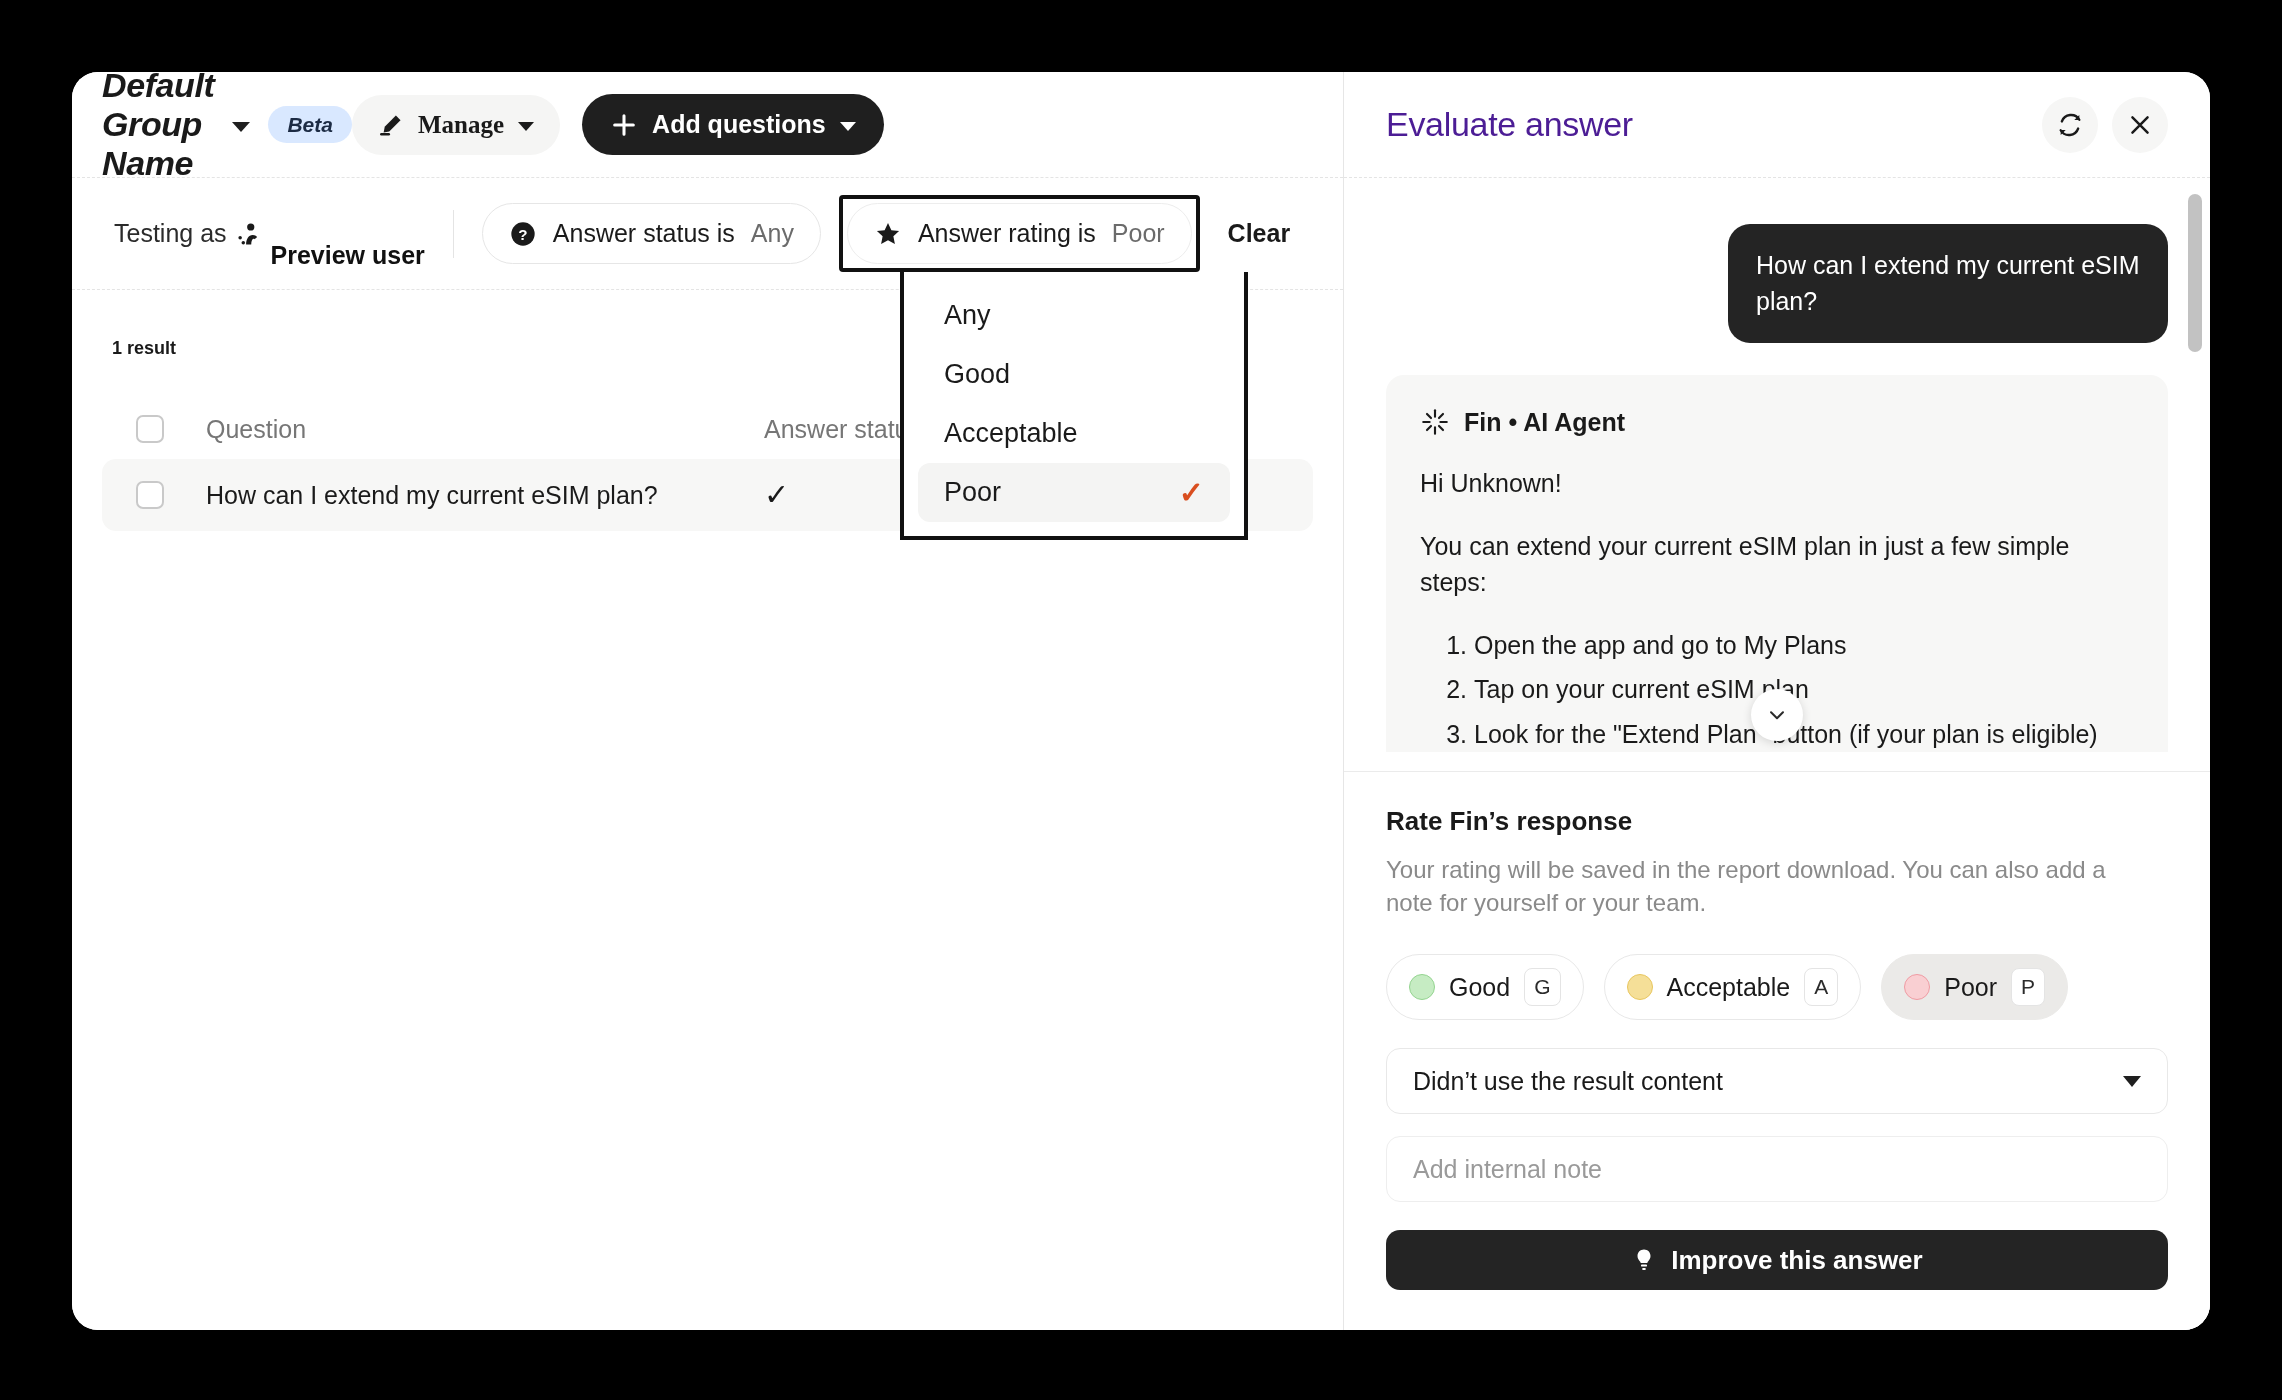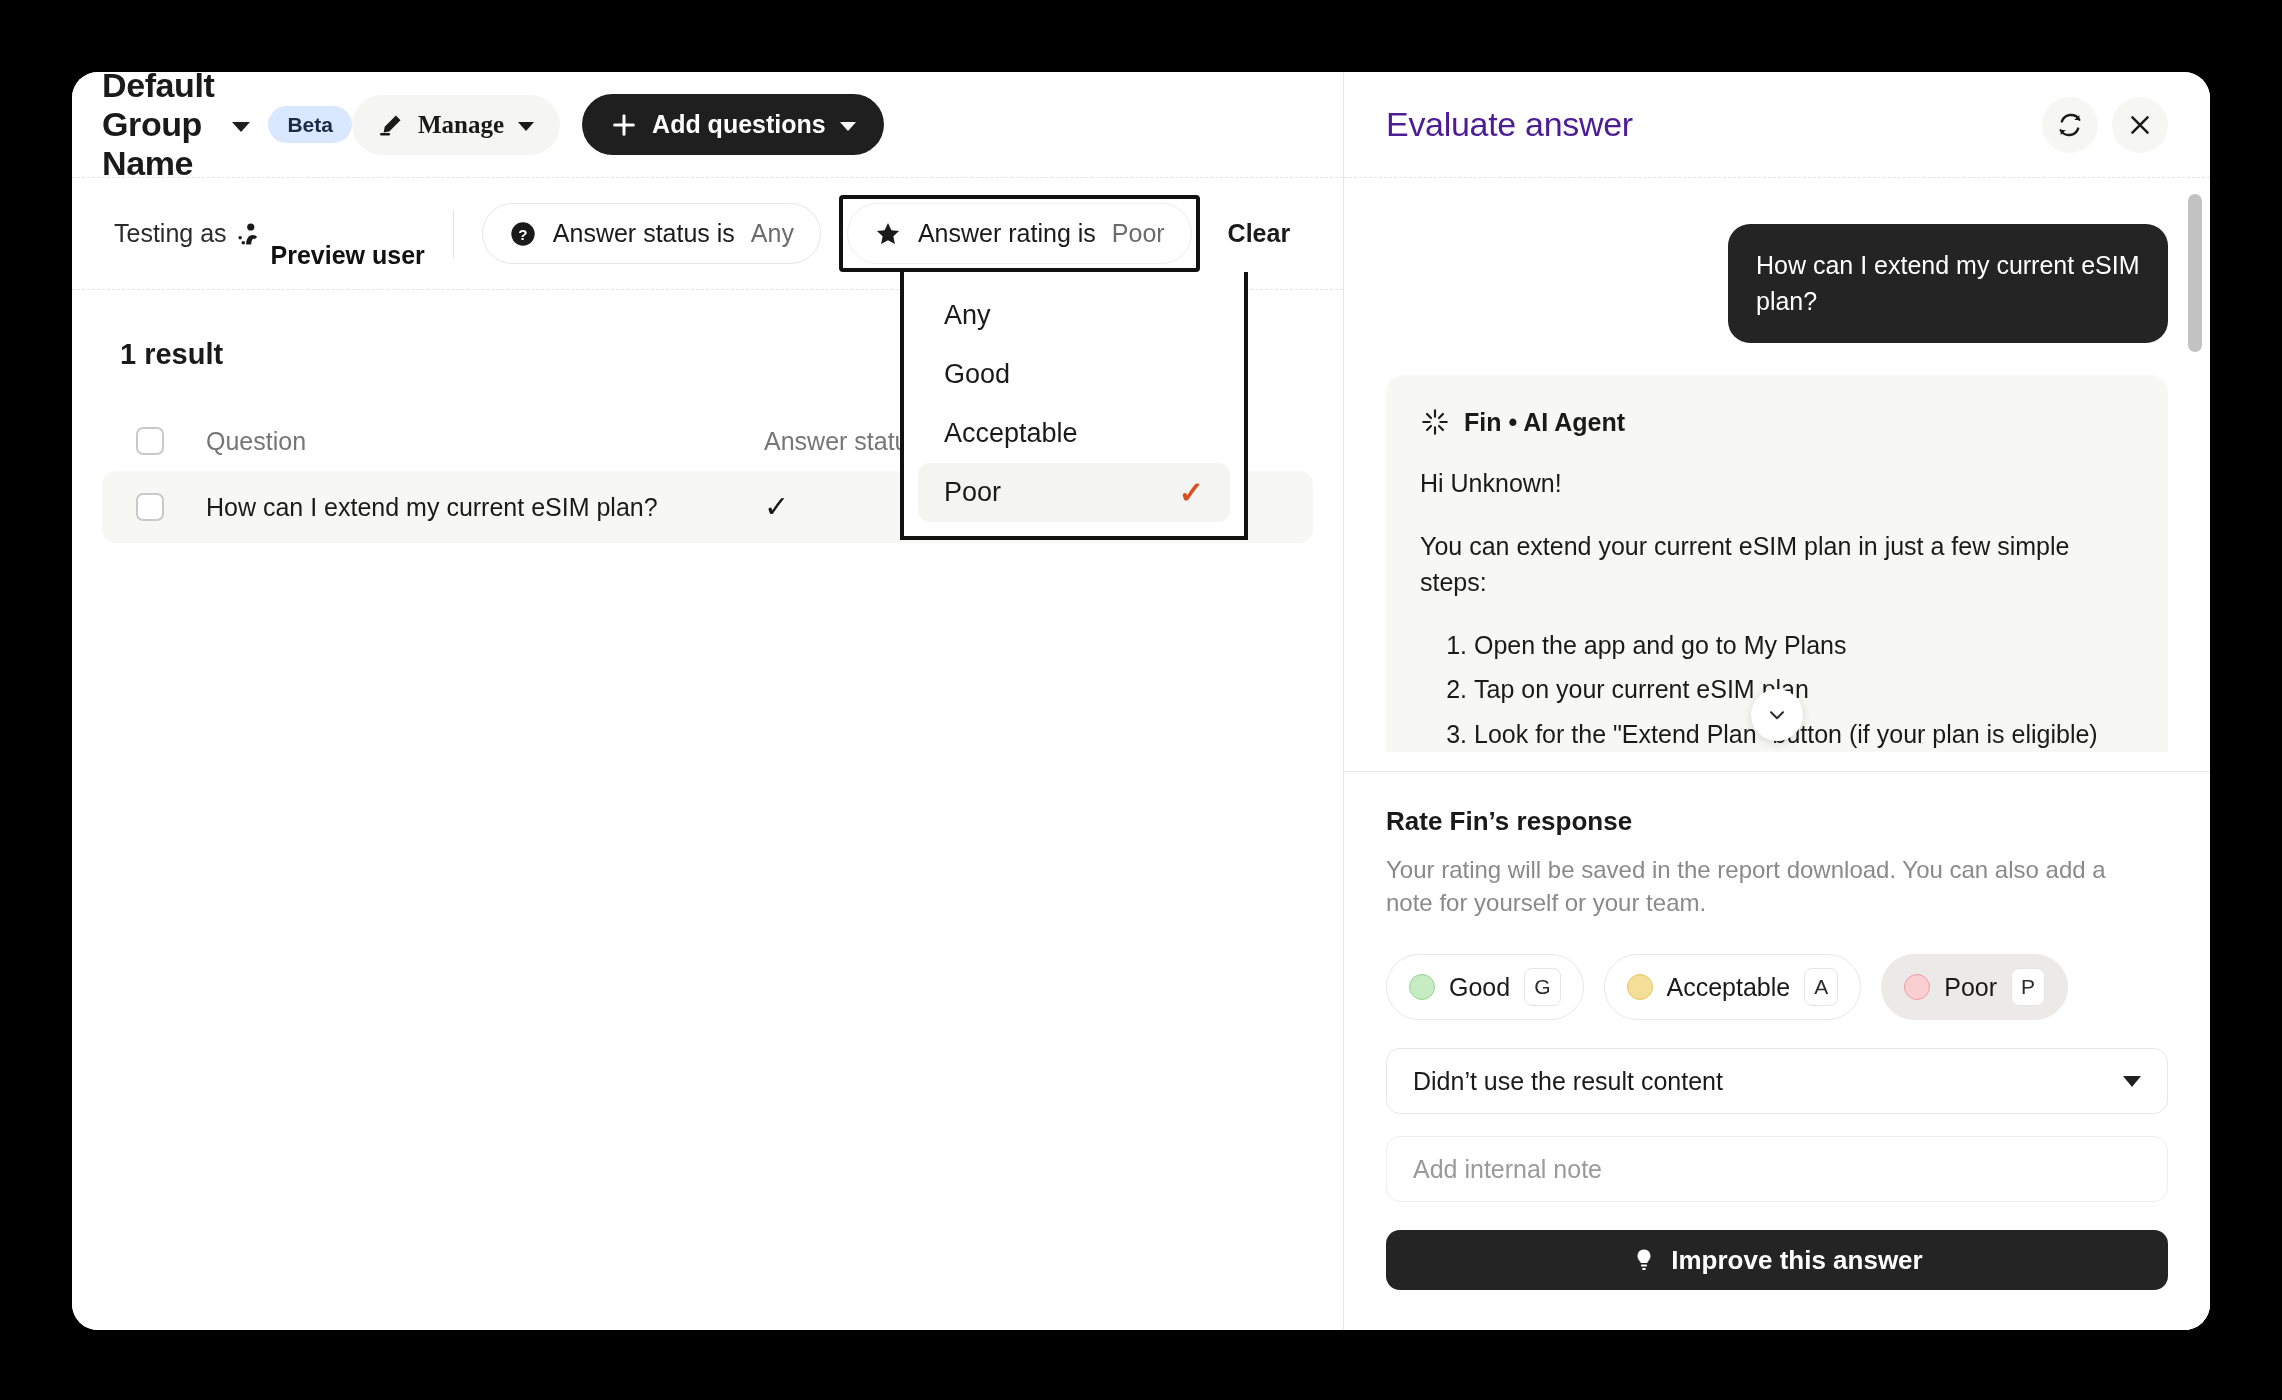--- a/index.html
+++ b/index.html
@@ -39,20 +39,21 @@
     display: flex;
     align-items: center;
     padding: 0 62px 0 30px;
     border-bottom: 1px dashed #e4e4e4;
   }
 
   .title-wrap {
     display: flex;
     align-items: center;
     gap: 18px;
+    font-style: italic;
   }
 
   .page-title {
     font-size: 34px;
     font-weight: bold;
     color: #1a1a1a;
     letter-spacing: -0.4px;
   }
 
   .caret-down {
@@ -178,25 +179,24 @@
     font-size: 25px;
     font-weight: bold;
     color: #1a1a1a;
     cursor: pointer;
     margin-left: 28px;
     font-family: "Liberation Sans", sans-serif;
   }
 
   
   .results-count {
-    font-size: 29px;
+    font-size: 18px;
     font-weight: bold;
     color: #1a1a1a;
     padding: 48px 0 0 40px;
-    margin-left: 8px;
   }
 
   .table {
     margin-top: 40px;
     padding: 0 30px;
   }
 
   .trow {
     display: flex;
     align-items: center;

